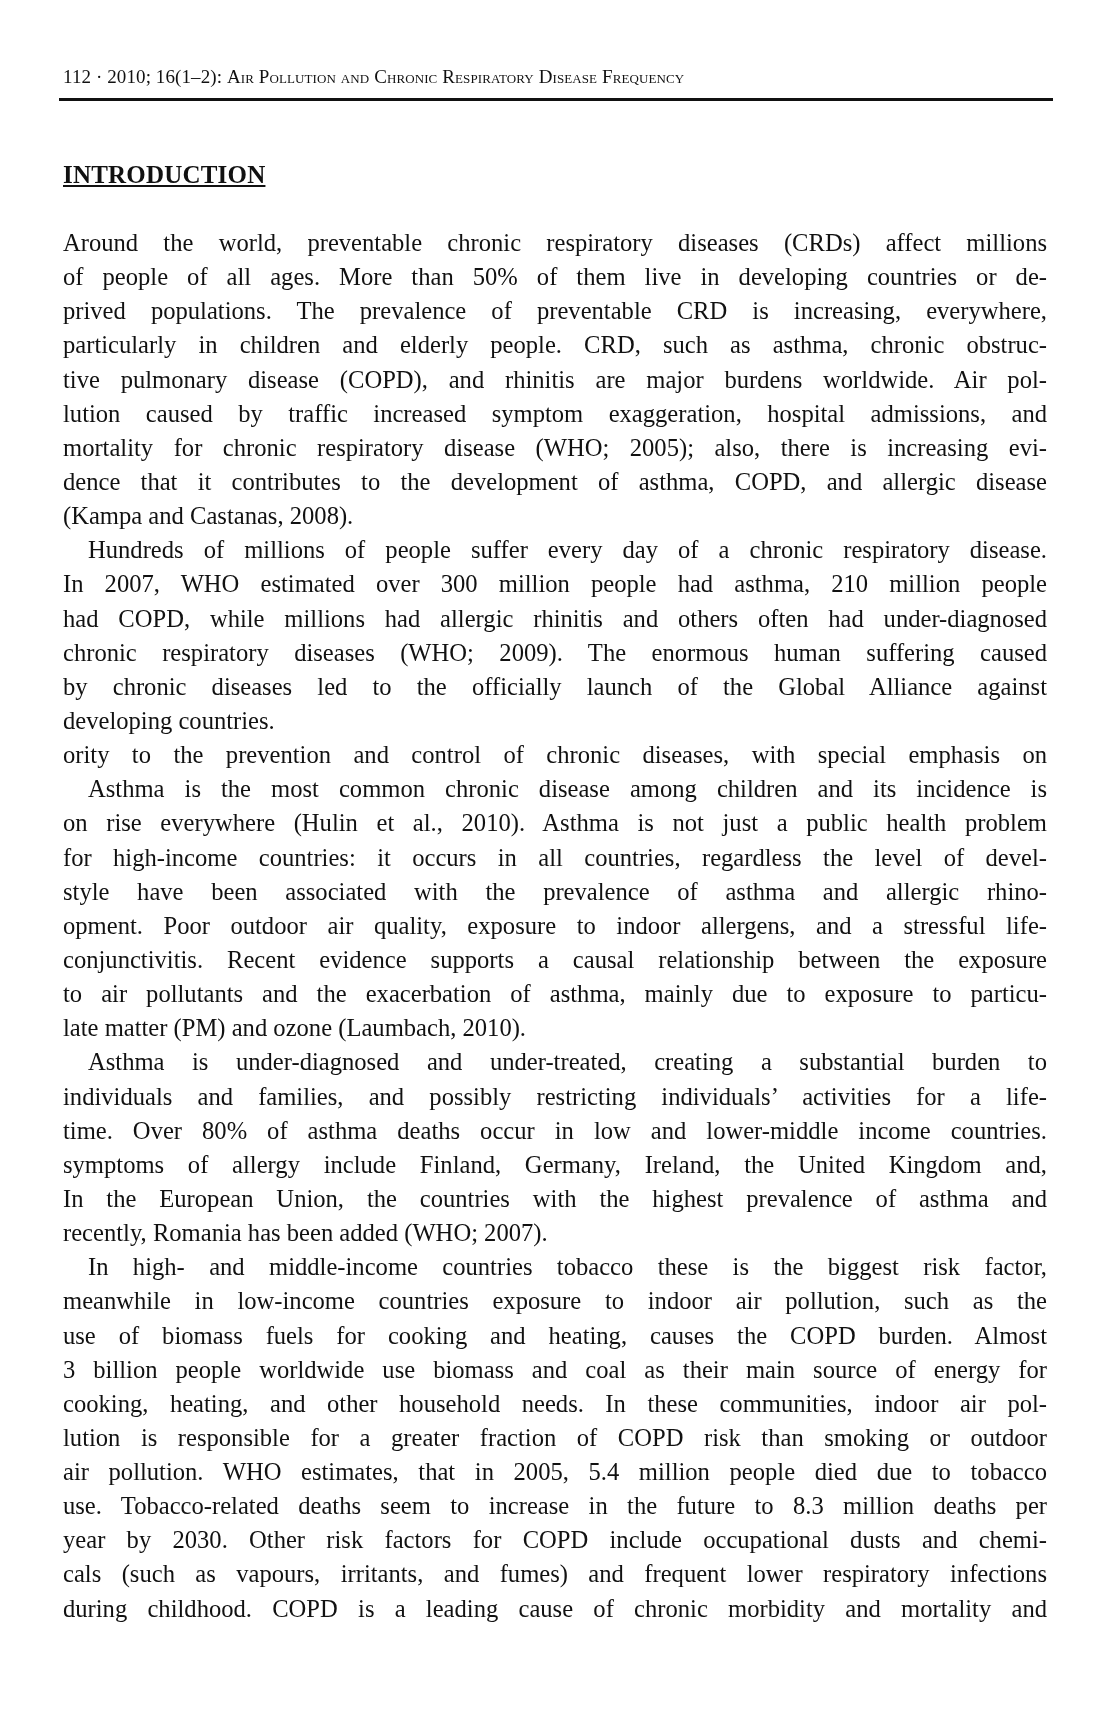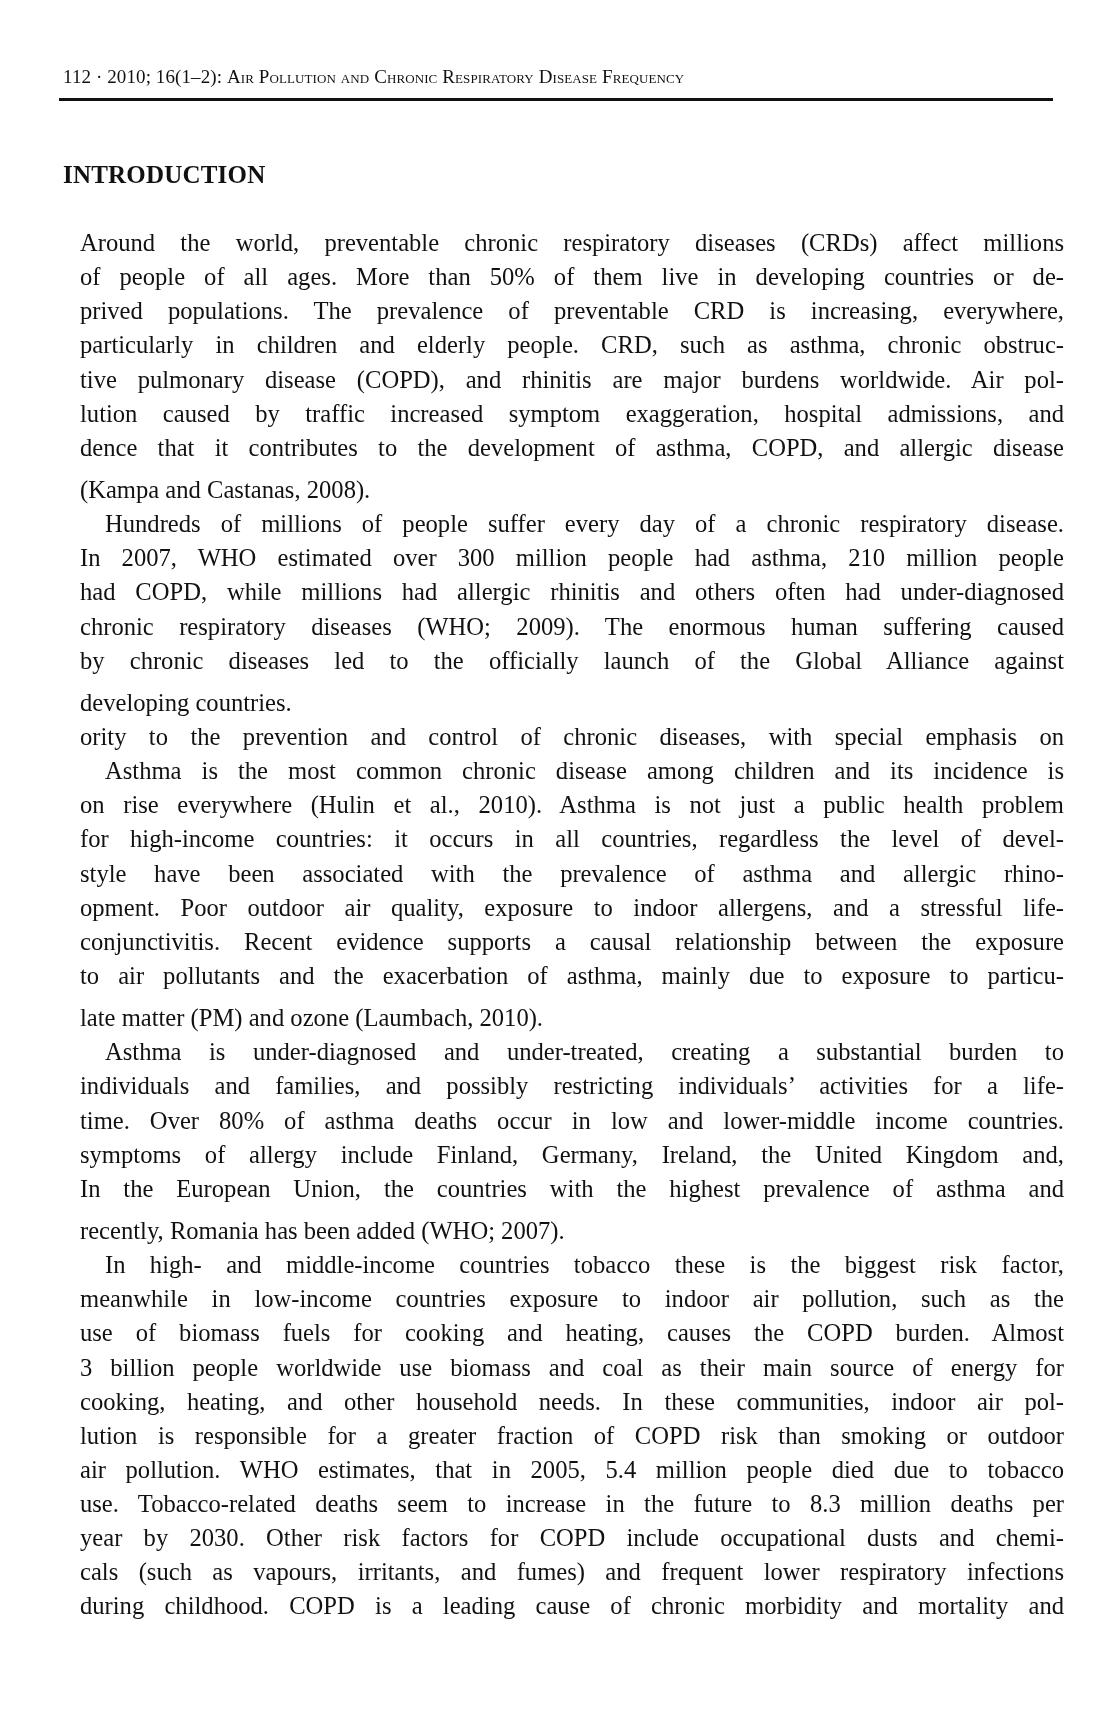--- a/index.html
+++ b/index.html
@@ -1,24 +1,24 @@
 <!DOCTYPE html>
 <html><head>
 <meta charset="utf-8">
 <style>
   html, body { margin: 0; padding: 0; background: #ffffff; }
   body { width: 1112px; height: 1725px; position: relative; overflow: hidden;
          font-family: "Liberation Serif", "DejaVu Serif", serif; color: #111111; }
   .running-head { position: absolute; left: 63px; top: 64px; font-size: 19px; line-height: 26px; white-space: nowrap; letter-spacing: 0.1px; }
   .running-head .sc { font-variant: small-caps; }
   .rule { position: absolute; left: 59px; top: 98px; width: 994px; height: 3px; background: #111111; }
-  .section-title { position: absolute; left: 63px; top: 158px; font-size: 25px; font-weight: bold; line-height: 34px; letter-spacing: 0.2px; }
-  .body-text { position: absolute; left: 80px; top: 226px; width: 984px; font-size: 24.6px; line-height: 34.15px; }
+  .section-title { position: absolute; left: 63px; top: 158px; font-size: 25px; font-weight: bold; line-height: 34px; letter-spacing: 0.2px; text-decoration: underline; }
+  .body-text { position: absolute; left: 63px; top: 226px; width: 984px; font-size: 24.6px; line-height: 34.15px; }
   .line { display: block; height: 34.15px; white-space: nowrap; text-align: justify; text-align-last: justify; overflow: visible; }
-  .line.last { text-align-last: left; margin-top: 8px; }
+  .line.last { text-align-last: left; }
   .line.indent { padding-left: 25px; }
 </style>
 </head>
 <body>
 
 <div class="running-head">
   <span>112</span>
   <span>· 2010; 16(1–2): </span><span class="sc">Air Pollution and Chronic Respiratory Disease Frequency</span>
 </div>
 <div class="rule"></div>
@@ -26,20 +26,21 @@
 <div class="section-title">INTRODUCTION</div>
 
 <div class="body-text" id="body-text">
     <div>
       <span class="line">Around the world, preventable chronic respiratory diseases (CRDs) affect millions</span>
       <span class="line">of people of all ages. More than 50% of them live in developing countries or de-</span>
       <span class="line">prived populations. The prevalence of preventable CRD is increasing, everywhere,</span>
       <span class="line">particularly in children and elderly people. CRD, such as asthma, chronic obstruc-</span>
       <span class="line">tive pulmonary disease (COPD), and rhinitis are major burdens worldwide. Air pol-</span>
       <span class="line">lution caused by traffic increased symptom exaggeration, hospital admissions, and</span>
+      <span class="line">mortality for chronic respiratory disease (WHO; 2005); also, there is increasing evi-</span>
       <span class="line">dence that it contributes to the development of asthma, COPD, and allergic disease</span>
       <span class="line last">(Kampa and Castanas, 2008).</span>
     </div>
     <div>
       <span class="line indent">Hundreds of millions of people suffer every day of a chronic respiratory disease.</span>
       <span class="line">In 2007, WHO estimated over 300 million people had asthma, 210 million people</span>
       <span class="line">had COPD, while millions had allergic rhinitis and others often had under-diagnosed</span>
       <span class="line">chronic respiratory diseases (WHO; 2009). The enormous human suffering caused</span>
       <span class="line">by chronic diseases led to the officially launch of the Global Alliance against</span>
       <span class="line last">developing countries.</span>

